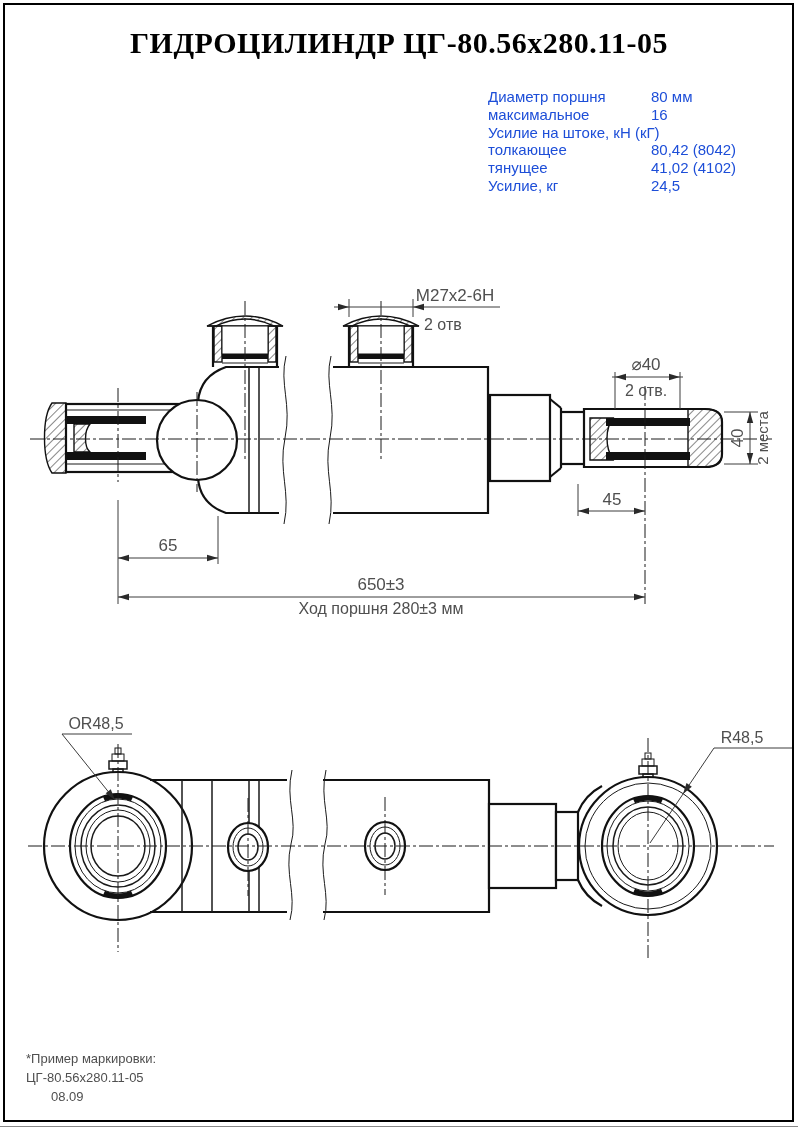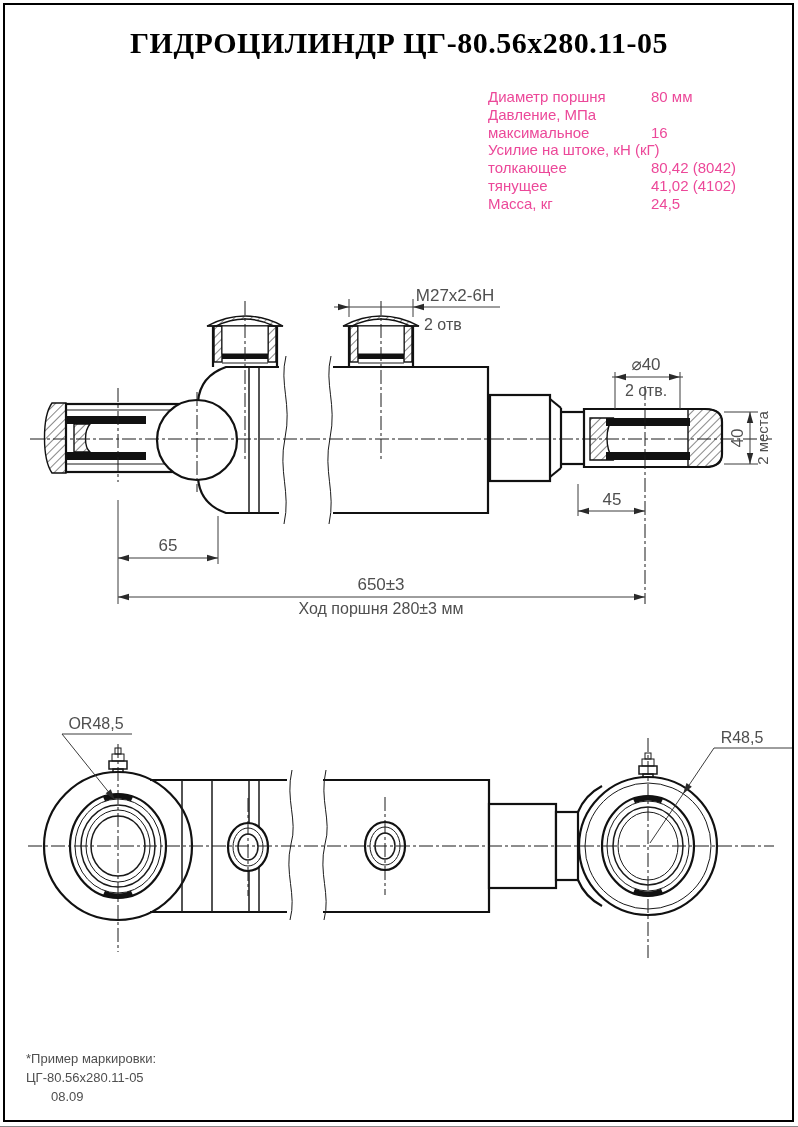--- a/index.html
+++ b/index.html
@@ -1,21 +1,21 @@
 <!DOCTYPE html>
 <html><head>
 <meta charset="utf-8">
 <style>
   html,body{margin:0;padding:0;background:#888;}
   #page{position:relative;width:798px;height:1126px;background:#fff;overflow:hidden;
         font-family:"Liberation Sans",sans-serif;}
   #frame{position:absolute;left:3px;top:3px;right:4px;bottom:4px;border:2px solid #000;pointer-events:none;}
   #title{position:absolute;left:0;top:26px;width:100%;text-align:center;
          font-family:"Liberation Serif",serif;font-weight:bold;font-size:30px;color:#000;letter-spacing:.5px;}
-  #specs{position:absolute;left:488px;top:88px;font-size:15px;color:#ec4899;line-height:17.8px;}
+  #specs{position:absolute;left:488px;top:88px;font-size:15px;color:#1d4ed8;line-height:17.8px;}
   #specs .row{display:grid;grid-template-columns:163px auto;white-space:nowrap;}
   #dwg{position:absolute;left:0;top:0;}
   #footnote{position:absolute;left:26px;top:1049px;font-size:13px;color:#4f4f4f;line-height:19px;}
   #footnote .indent{padding-left:25px;}
   text{fill:#4f4f4f;font-family:"Liberation Sans",sans-serif;}
   .thin{stroke:#1a1a1a;stroke-width:1;fill:none;}
   .med{stroke:#1a1a1a;stroke-width:1.5;fill:none;}
   .bold{stroke:#111;stroke-width:2.2;fill:none;}
   .boldw{stroke:#111;stroke-width:2.2;fill:#fff;}
   .hatch{fill:url(#h);stroke:#111;stroke-width:1.4;}
@@ -30,41 +30,37 @@
   <div id="frame"></div>
 
   <div id="title">ГИДРОЦИЛИНДР ЦГ-80.56х280.11-05</div>
 
   <div id="specs">
     <div class="row">
         <span>Диаметр поршня</span>
         <span>80 мм</span>
       </div>
     <div class="row">
-        <span>Давление, МПа</span>
-        <span></span>
-      </div>
-    <div class="row">
         <span>максимальное</span>
         <span>16</span>
       </div>
     <div class="row">
         <span>Усилие на штоке, кН (кГ)</span>
         <span></span>
       </div>
     <div class="row">
         <span>толкающее</span>
         <span>80,42 (8042)</span>
       </div>
     <div class="row">
         <span>тянущее</span>
         <span>41,02 (4102)</span>
       </div>
     <div class="row">
-        <span>Масса, кг</span>
+        <span>Усилие, кг</span>
         <span>24,5</span>
       </div>
   </div>
 
   <svg id="dwg" width="798" height="1127" viewBox="0 0 798 1127">
     <defs>
       <pattern id="h" patternUnits="userSpaceOnUse" width="6" height="6" patternTransform="rotate(45)">
         <line x1="0" y1="0" x2="0" y2="6" stroke="#111" stroke-width="1"></line>
       </pattern>
     </defs>

